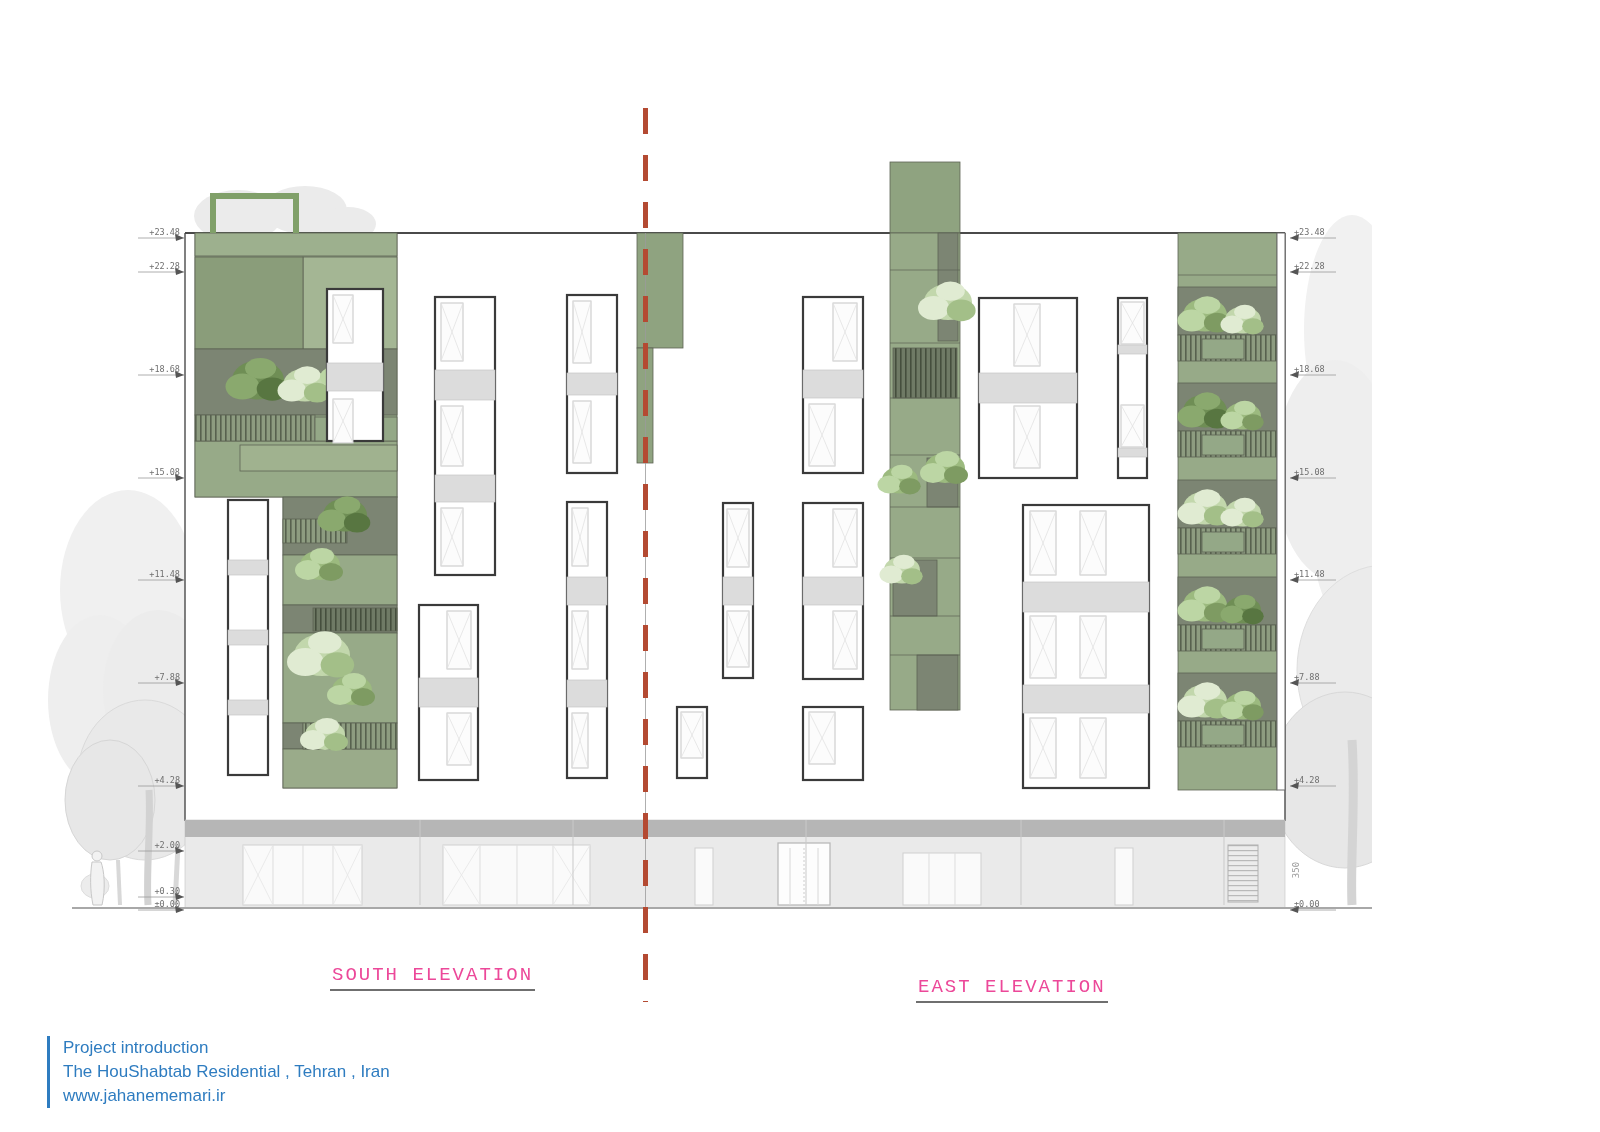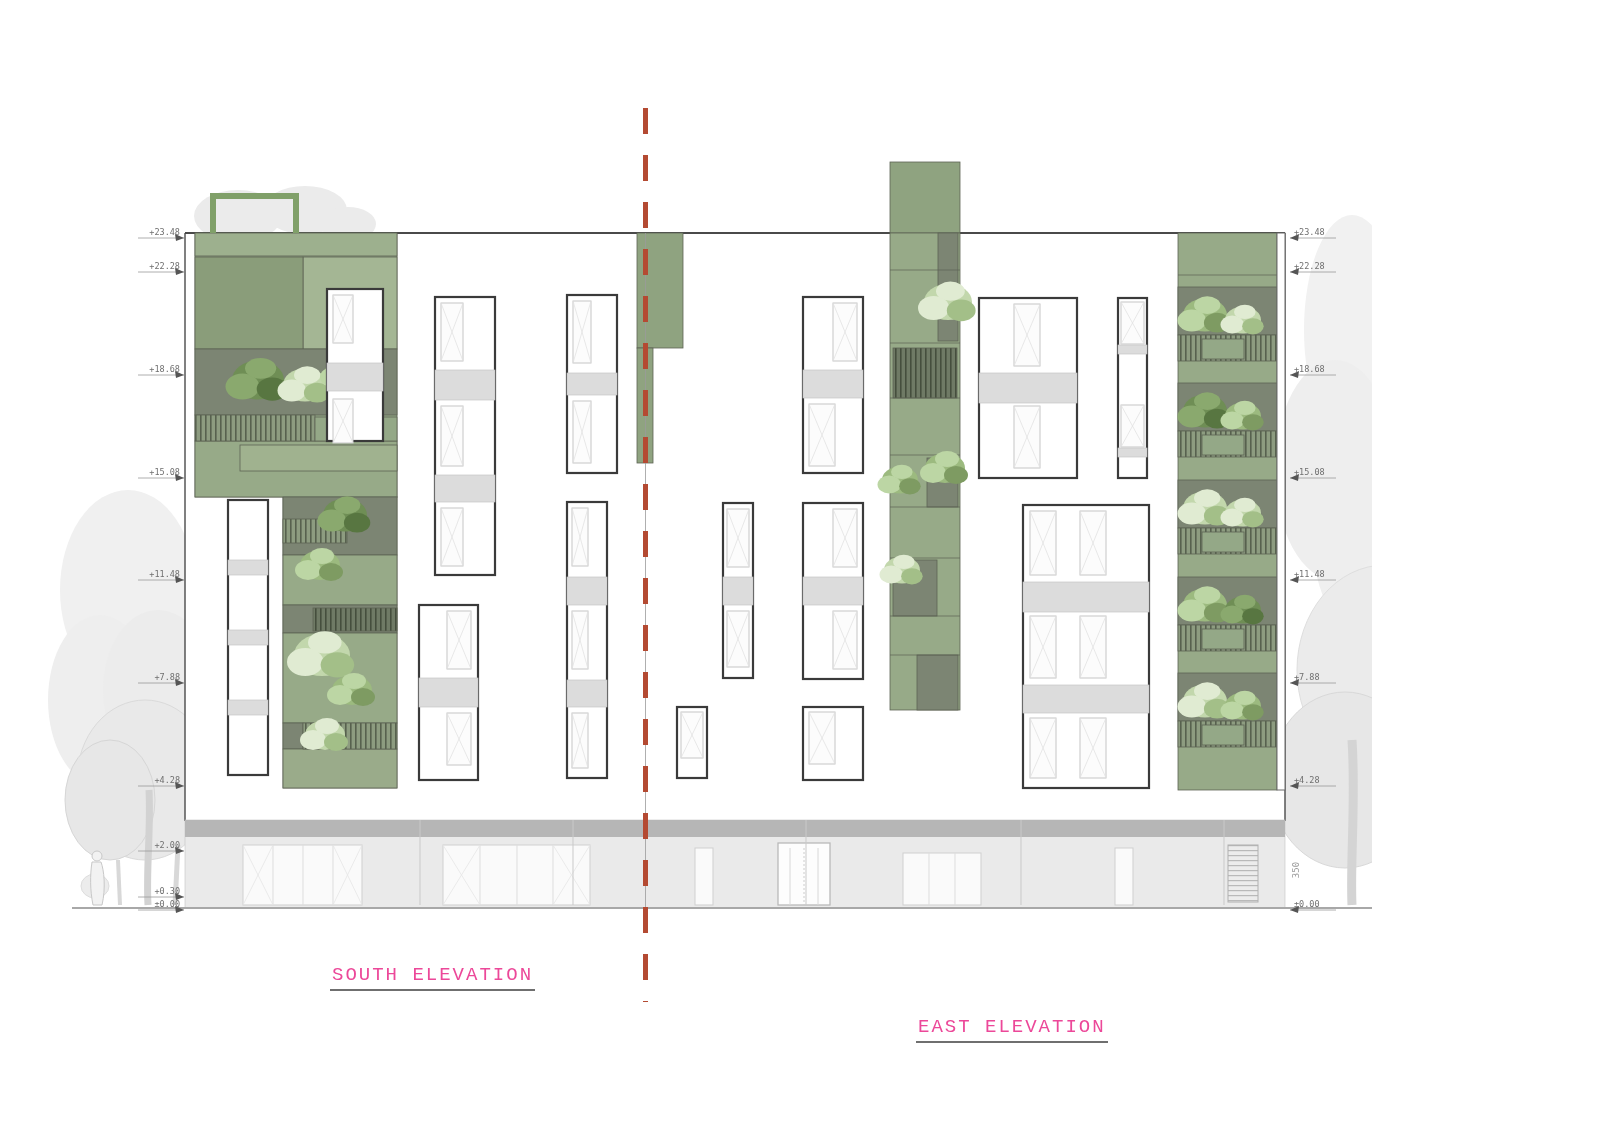--- a/index.html
+++ b/index.html
@@ -489,16 +489,21 @@
   </g>
 
   <line x1="1596" y1="712" x2="1596" y2="855" stroke="#e3e3e3" stroke-width="2.5"></line>
   <rect x="1584" y="927" width="16" height="3" fill="#c2c2c2"></rect>
 
   <line x1="645.5" y1="233" x2="645.5" y2="908" stroke="#9a9a9a" stroke-width="0.8"></line>
   <line x1="645.5" y1="108" x2="645.5" y2="1002" stroke="#b44a32" stroke-width="5" stroke-dasharray="26 21"></line>
 </svg>
 
 <div class="el-title" style="left:330px;top:948px;">SOUTH ELEVATION</div>
-<div class="el-title" style="left:916px;top:1000px;">EAST ELEVATION</div>
-
-
+<div class="el-title" style="left:916px;top:960px;">EAST ELEVATION</div>
+
+<div class="footer">
+  <div>Project introduction</div>
+  <div>The HouShabtab Residential , Tehran , Iran</div>
+  <div>www.jahanememari.ir</div>
 </div>
 
+</div>
+
 </body></html>

